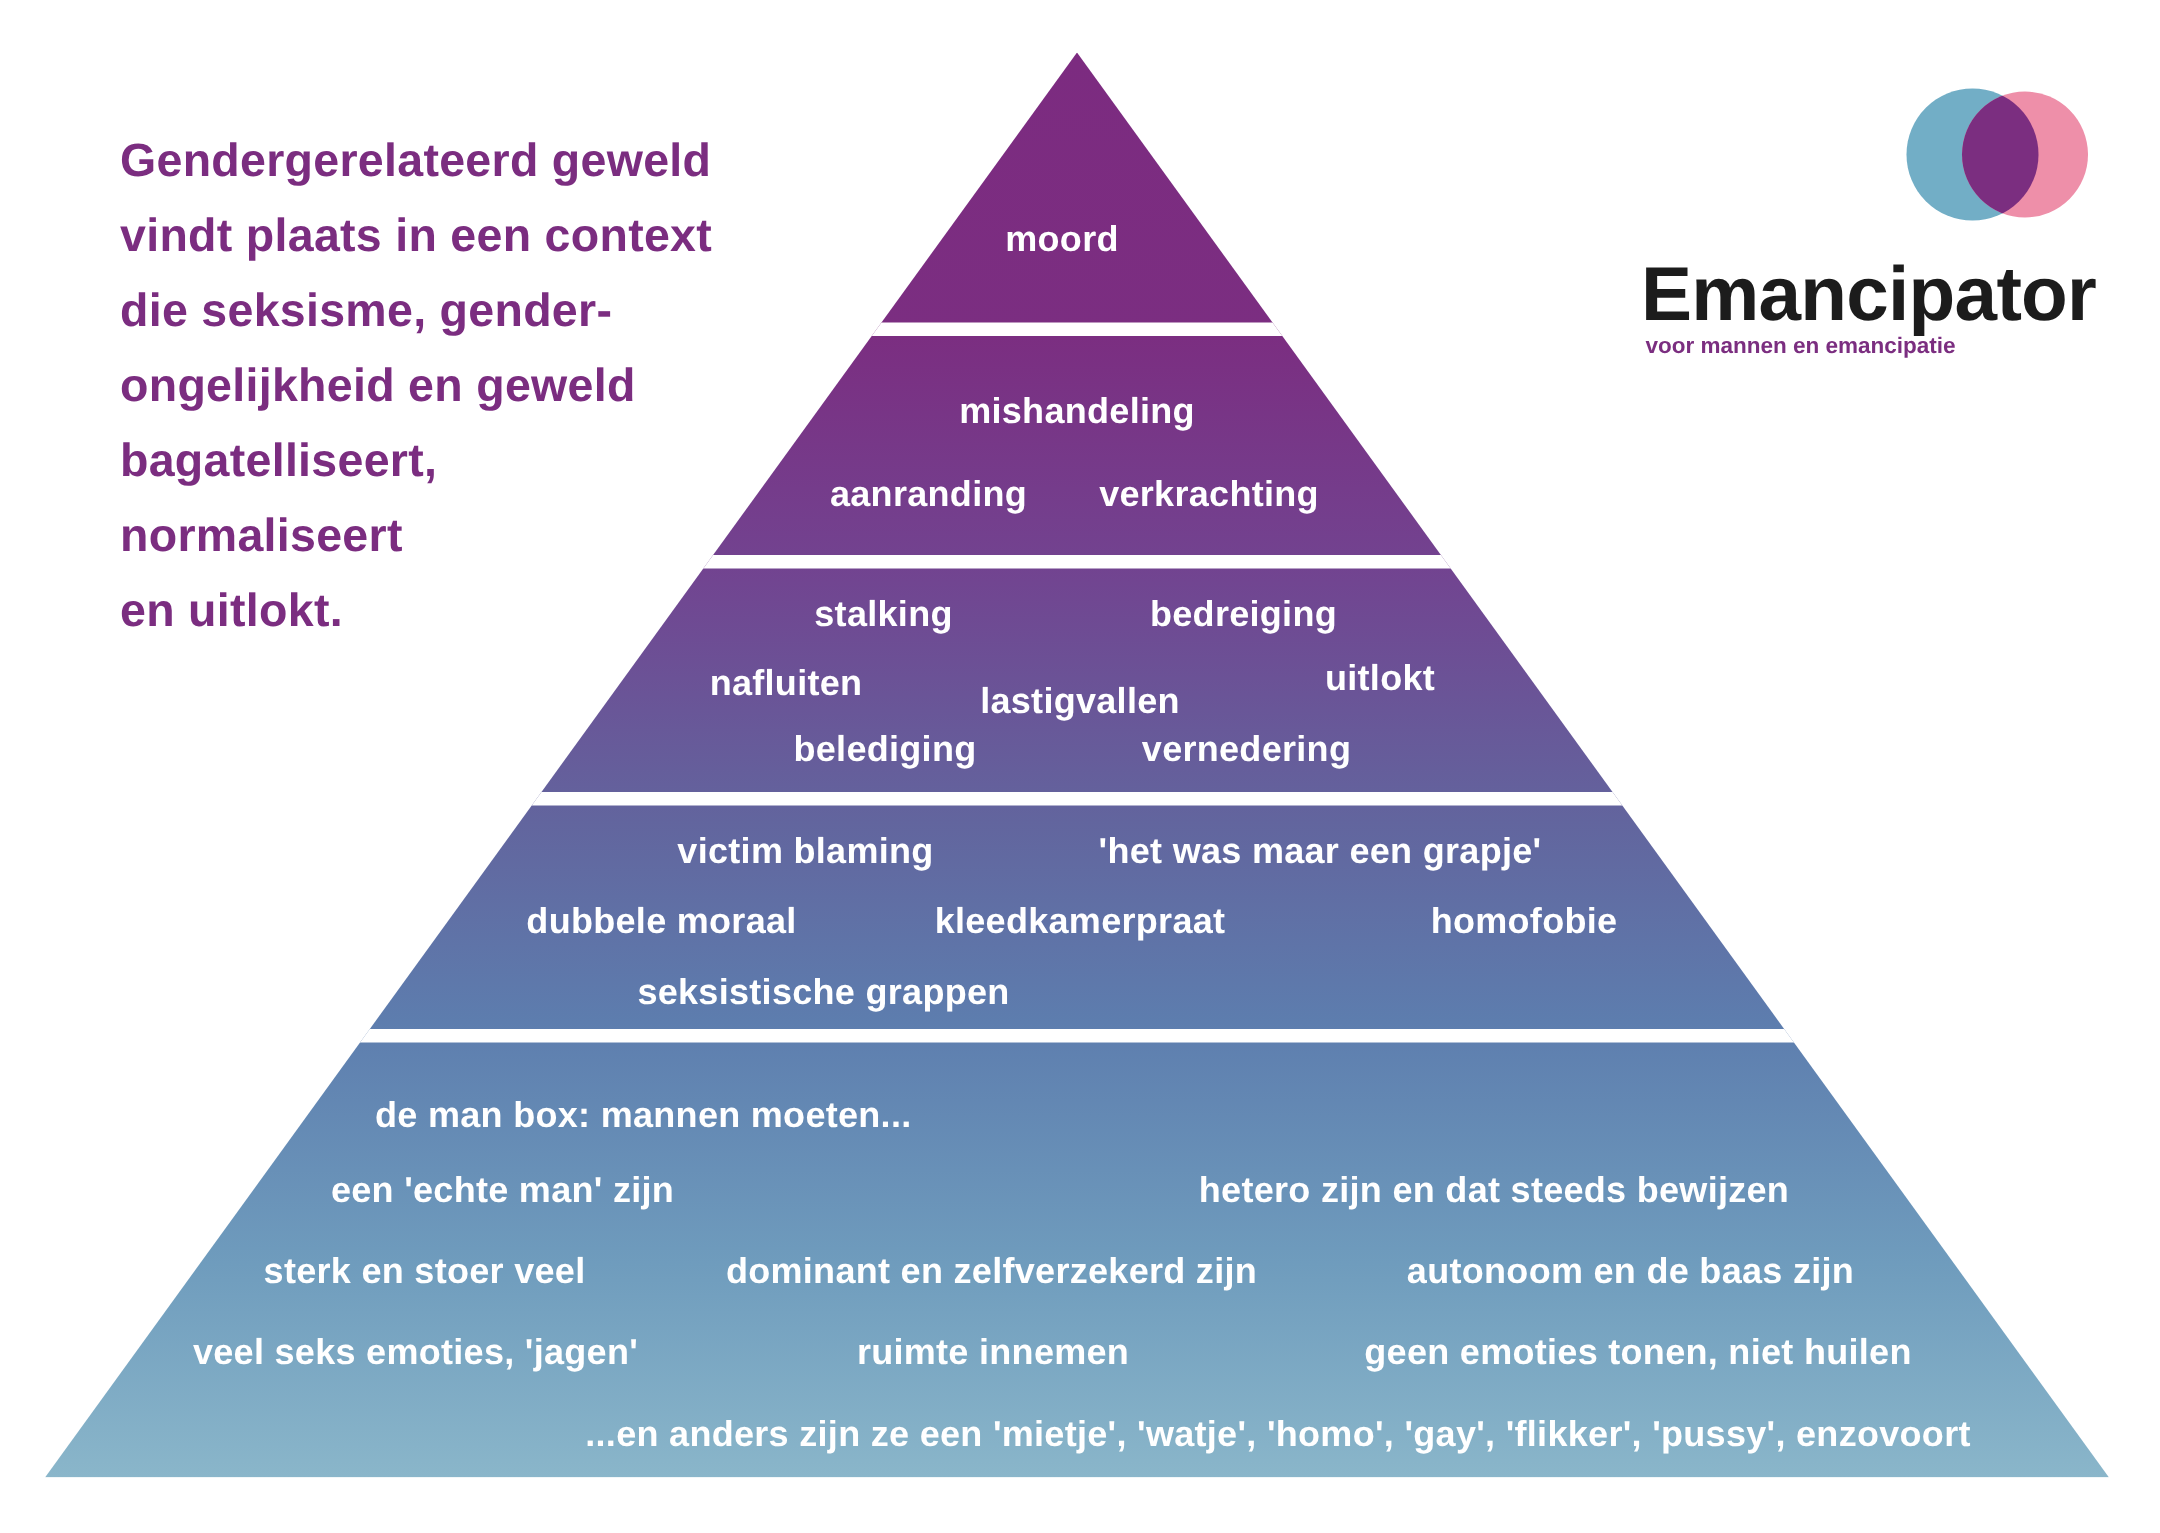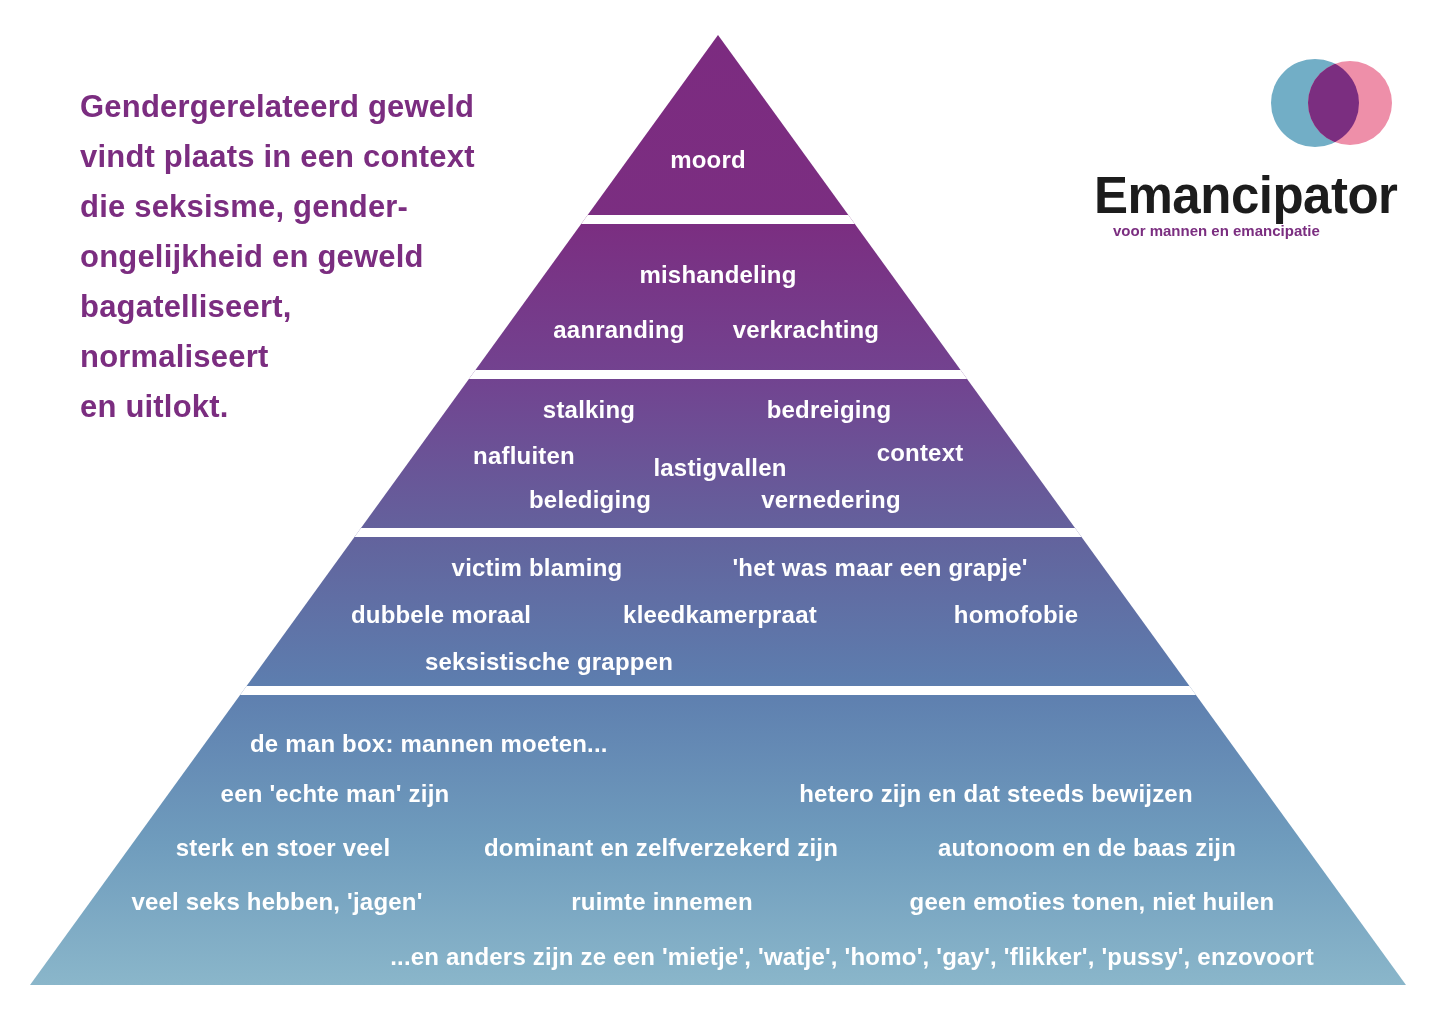--- a/index.html
+++ b/index.html
@@ -88,21 +88,20 @@
     white-space: nowrap;
   }
   .logo-tagline {
     position: absolute;
     left: 1097px;
     top: 222px;
     font-size: 15px;
     font-weight: bold;
     color: #7b2e80;
     white-space: nowrap;
-    margin-left: 16px;
   }
 </style>
 </head>
 <body>
 
 <div class="canvas">
 
   <div class="pyramid">
     <div class="divider d1"></div>
     <div class="divider d2"></div>
@@ -123,41 +122,41 @@
   <div class="plabel" style="left:708px; top:160px;">moord</div>
 
   <div class="plabel" style="left:718px; top:275px;">mishandeling</div>
   <div class="plabel" style="left:619px; top:330px;">aanranding</div>
   <div class="plabel" style="left:806px; top:330px;">verkrachting</div>
 
   <div class="plabel" style="left:589px; top:410px;">stalking</div>
   <div class="plabel" style="left:829px; top:410px;">bedreiging</div>
   <div class="plabel" style="left:524px; top:456px;">nafluiten</div>
   <div class="plabel" style="left:720px; top:457px;margin-top:11px;">lastigvallen</div>
-  <div class="plabel" style="left:920px; top:453px;">context</div>
+  <div class="plabel" style="left:920px; top:453px;">uitlokt</div>
   <div class="plabel" style="left:590px; top:500px;">belediging</div>
   <div class="plabel" style="left:831px; top:500px;">vernedering</div>
 
   <div class="plabel" style="left:537px; top:568px;">victim blaming</div>
   <div class="plabel" style="left:880px; top:568px;">'het was maar een grapje'</div>
   <div class="plabel" style="left:441px; top:615px;">dubbele moraal</div>
   <div class="plabel" style="left:720px; top:615px;">kleedkamerpraat</div>
   <div class="plabel" style="left:1016px; top:615px;">homofobie</div>
   <div class="plabel" style="left:549px; top:662px;">seksistische grappen</div>
 
   <div class="plabel left-align" style="left:250px; top:744px;">
     <span>de</span>
     <span>man box</span><span>: mannen moeten...</span>
   </div>
   <div class="plabel" style="left:335px; top:794px;">een 'echte man' zijn</div>
   <div class="plabel" style="left:996px; top:794px;">hetero zijn en dat steeds bewijzen</div>
   <div class="plabel" style="left:283px; top:848px;">sterk en stoer veel</div>
   <div class="plabel" style="left:661px; top:848px;">dominant en zelfverzekerd zijn</div>
   <div class="plabel" style="left:1087px; top:848px;">autonoom en de baas zijn</div>
-  <div class="plabel" style="left:277px; top:902px;">veel seks hebben, 'jagen'</div>
+  <div class="plabel" style="left:277px; top:902px;">veel seks emoties, 'jagen'</div>
   <div class="plabel" style="left:662px; top:902px;">ruimte innemen</div>
   <div class="plabel" style="left:1092px; top:902px;">geen emoties tonen, niet huilen</div>
   <div class="plabel" style="left:852px; top:957px;">...en anders zijn ze een 'mietje', 'watje', 'homo', 'gay', 'flikker', 'pussy', enzovoort</div>
 
   <div>
     <svg class="logo-mark" width="136" height="96" viewBox="0 0 136 96">
       <defs>
         <clipPath id="leftCircleClip">
           <circle cx="53" cy="48" r="44"></circle>
         </clipPath>

